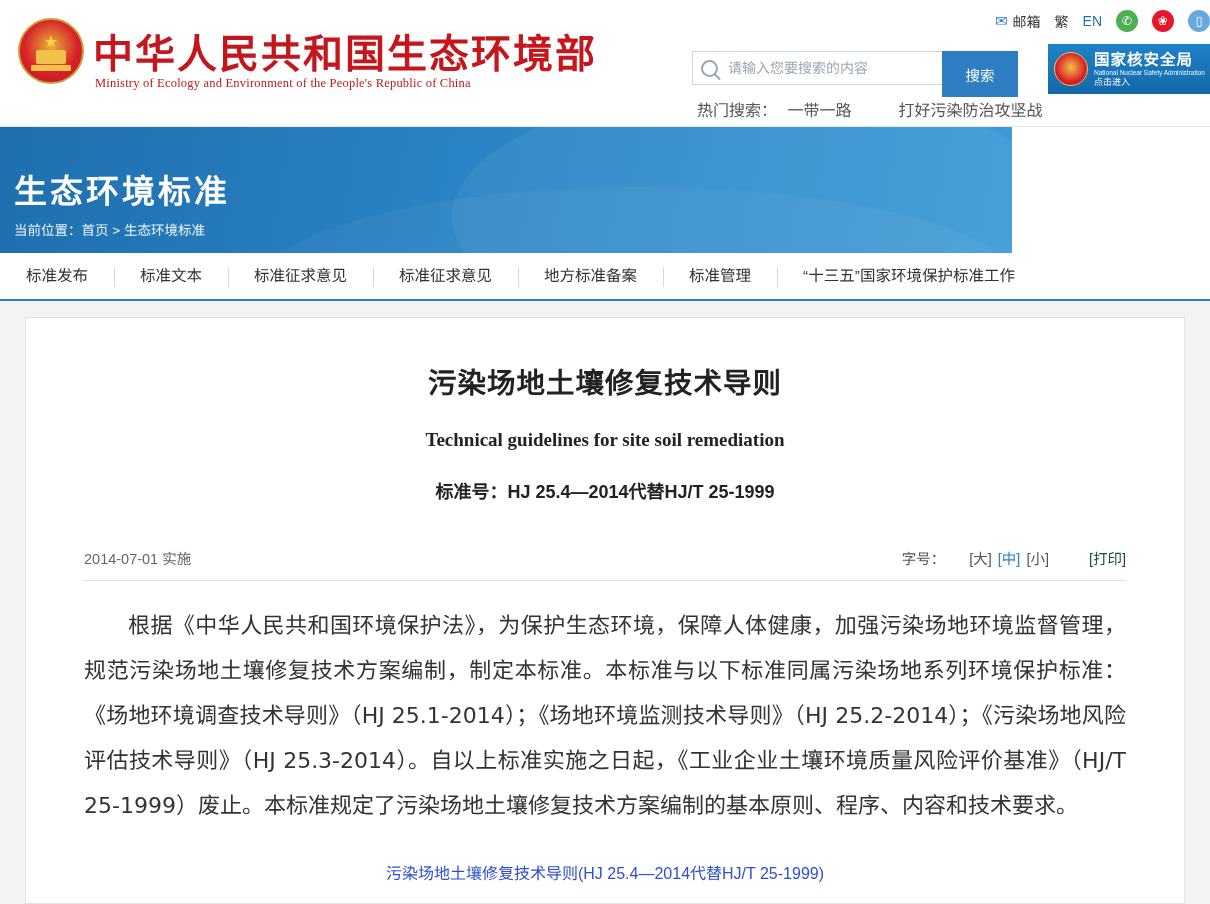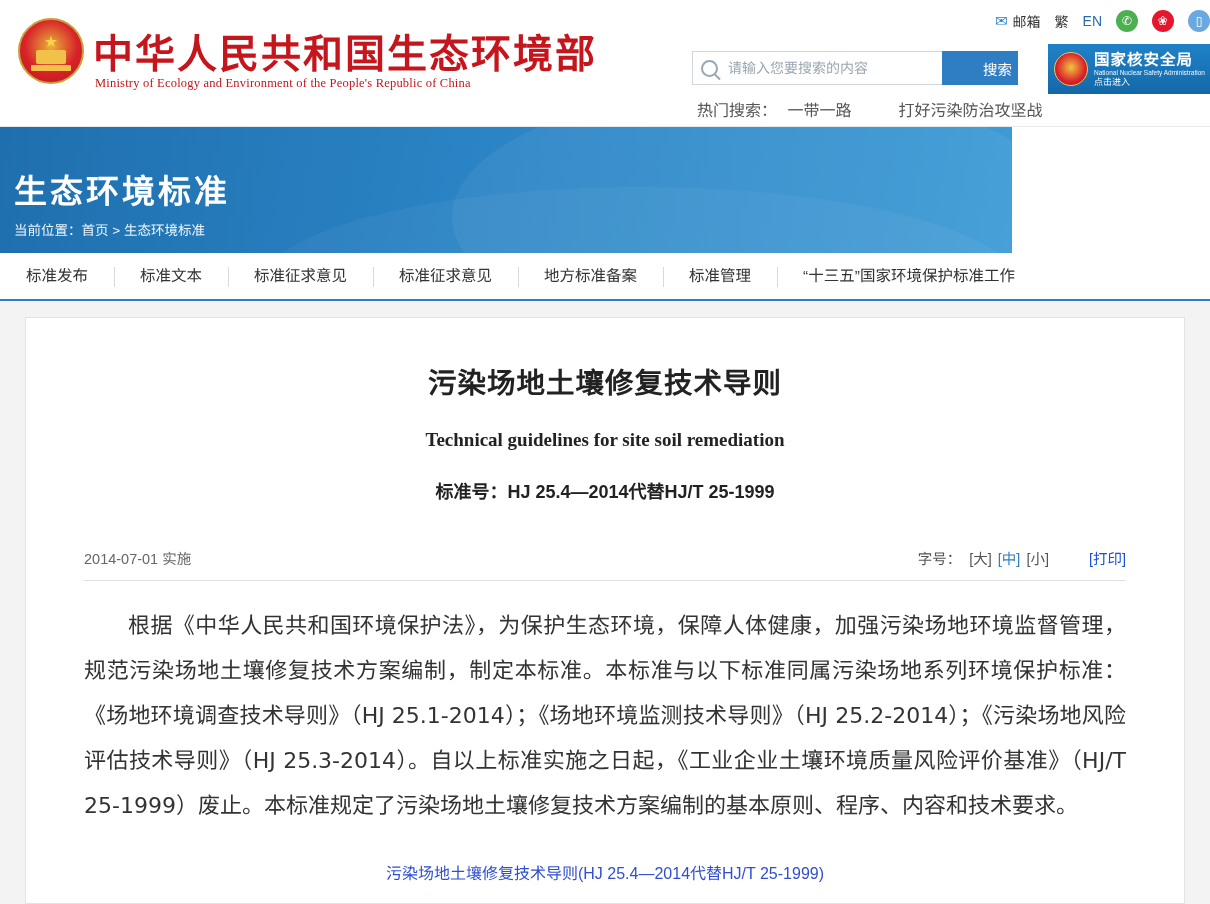--- a/index.html
+++ b/index.html
@@ -88,24 +88,23 @@
     content: ""; position: absolute; right: -5px; bottom: -3px;
     width: 7px; height: 2px; background: #9aa6b2; transform: rotate(45deg);
   }
   .search-input {
     border: none; outline: none; margin-left: 8px; width: 200px;
     font-size: 14px; color: #333;
     font-family: "Liberation Sans", sans-serif;
   }
   .search-input::placeholder { color: #9aa6b2; }
   .search-btn {
-    width: 76px; height: 34px; background: #2f7ec4; color: #fff;
+    width: 76px; height: 46px; background: #2f7ec4; color: #fff;
     border: none; font-size: 14.5px; cursor: pointer;
     font-family: "Liberation Sans", sans-serif;
-    text-align: right;
   }
   .hot {
     position: absolute; left: 697px; top: 97px;
     font-size: 16px; color: #555;
   }
   .hot b { font-weight: normal; color: #555; }
   .hot a { color: #555; text-decoration: none; margin: 0 6px; }
   .hot .sep { display: inline-block; width: 26px; }
   
   .nuke {
@@ -194,24 +193,24 @@
     margin-top: 26px;
   }
   .meta {
     margin-top: 40px; height: 38px;
     display: flex; align-items: center; justify-content: space-between;
     border-bottom: 1px solid #e0e0e0;
     font-size: 14.5px; color: #666;
     padding-bottom: 8px;
   }
   .meta-right { display: flex; align-items: center; gap: 6px; }
-  .meta-right .lbl { color: #555; margin-right: 2px; }
+  .meta-right .lbl { color: #555; margin-right: 18px; }
   .fs { color: #555; cursor: pointer; }
   .fs.active { color: #2f7ec4; }
-  .print { margin-left: 34px; color: #1d4ed8; cursor: pointer; }
+  .print { margin-left: 34px; color: #14532d; cursor: pointer; }
   .body-text {
     margin-top: 22px;
     font-size: 22px; color: #333; line-height: 2.05;
     text-align: justify;
     font-family: "DejaVu Sans", "Liberation Sans", sans-serif;
     text-indent: 2em;
   }
   .attach {
     margin-top: 32px; text-align: center;
     font-size: 16px; color: #2f4fd0;

